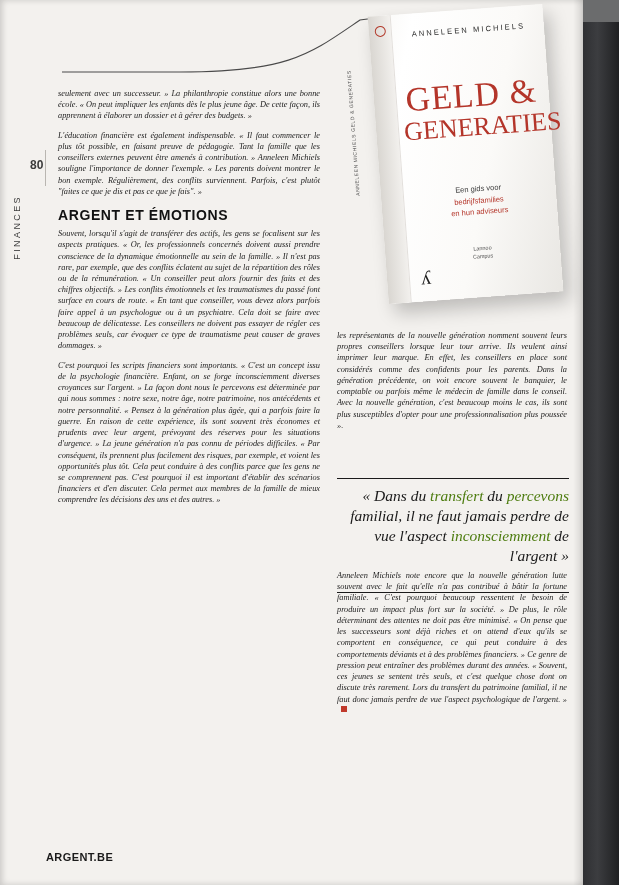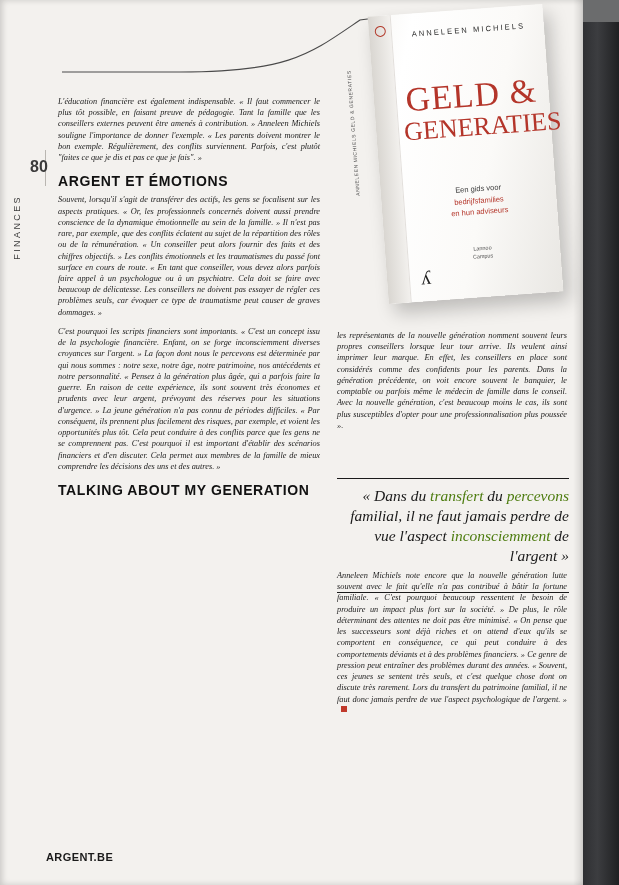--- a/index.html
+++ b/index.html
@@ -31,21 +31,21 @@
   
   .side-label{
     position:absolute;left:12px;top:195px;
     writing-mode:vertical-rl;transform:rotate(180deg);
     font-family:"Liberation Sans", sans-serif;
     font-size:9px;letter-spacing:2.4px;color:#3b3b3b;
   }
   .folio{
     position:absolute;left:30px;top:158px;
     font-family:"Liberation Sans", sans-serif;
-    font-size:16px;color:#3b3b3b;font-weight:600;
+    font-size:12px;color:#3b3b3b;font-weight:600;
   }
   .folio-rule{
     position:absolute;left:45px;top:150px;width:1px;height:36px;background:#b9b6b1;
   }
   
   .topcurve{position:absolute;left:60px;top:14px;width:330px;height:60px;}
   
   .book-wrap{
     position:absolute;left:368px;top:6px;width:205px;height:300px;
   }
@@ -163,25 +163,25 @@
       </div>
       <div class="book-pub">
         <span>Lannoo</span><br>
         <span>Campus</span>
       </div>
       <div class="book-logo">ʎ</div>
     </div>
   </div>
 
   <div class="col col-left">
+    <p class="it">seulement avec un successeur. » La philanthropie constitue alors une bonne école. « On peut impliquer les enfants dès le plus jeune âge. De cette façon, ils apprennent à élaborer un dossier et à gérer des budgets. »</p>
     <p class="it" style="margin-top:8px">L'éducation financière est également indispensable. « Il faut commencer le plus tôt possible, en faisant preuve de pédagogie. Tant la famille que les conseillers externes peuvent être amenés à contribution. » Anneleen Michiels souligne l'importance de donner l'exemple. « Les parents doivent montrer le bon exemple. Régulièrement, des conflits surviennent. Parfois, c'est plutôt "faites ce que je dis et pas ce que je fais". »</p>
     <h2 class="head">ARGENT ET ÉMOTIONS</h2>
     <p class="it">Souvent, lorsqu'il s'agit de transférer des actifs, les gens se focalisent sur les aspects pratiques. « Or, les professionnels concernés doivent aussi prendre conscience de la dynamique émotionnelle au sein de la famille. » Il n'est pas rare, par exemple, que des conflits éclatent au sujet de la répartition des rôles ou de la rémunération. « Un conseiller peut alors fournir des faits et des chiffres objectifs. » Les conflits émotionnels et les traumatismes du passé font surface en cours de route. « En tant que conseiller, vous devez alors parfois faire appel à un psychologue ou à un psychiatre. Cela doit se faire avec beaucoup de délicatesse. Les conseillers ne doivent pas essayer de régler ces problèmes seuls, car évoquer ce type de traumatisme peut causer de graves dommages. »</p>
     <p class="it" style="margin-top:8px">C'est pourquoi les scripts financiers sont importants. « C'est un concept issu de la psychologie financière. Enfant, on se forge inconsciemment diverses croyances sur l'argent. » La façon dont nous le percevons est déterminée par qui nous sommes : notre sexe, notre âge, notre patrimoine, nos antécédents et notre personnalité. « Pensez à la génération plus âgée, qui a parfois faire la guerre. En raison de cette expérience, ils sont souvent très économes et prudents avec leur argent, prévoyant des réserves pour les situations d'urgence. » La jeune génération n'a pas connu de périodes difficiles. « Par conséquent, ils prennent plus facilement des risques, par exemple, et voient les opportunités plus tôt. Cela peut conduire à des conflits parce que les gens ne se comprennent pas. C'est pourquoi il est important d'établir des scénarios financiers et d'en discuter. Cela permet aux membres de la famille de mieux comprendre les décisions des uns et des autres. »</p>
-    <h2 class="head">TALKING ABOUT MY GENERATION</h2>
   </div>
 
   <div class="col col-right">
     <p class="it">les représentants de la nouvelle génération nomment souvent leurs propres conseillers lorsque leur tour arrive. Ils veulent ainsi imprimer leur marque. En effet, les conseillers en place sont considérés comme des confidents pour les parents. Dans la génération précédente, on voit encore souvent le banquier, le comptable ou parfois même le médecin de famille dans le conseil. Avec la nouvelle génération, c'est beaucoup moins le cas, ils sont plus susceptibles d'opter pour une professionnalisation plus poussée ».</p>
   </div>
 
   <div class="pq-rule"></div>
   <div class="pullquote"><span>« Dans du </span><span class="red">transfert</span><span> du </span><span class="red">percevons</span><span> familial, il ne faut jamais perdre de vue l'aspect </span><span class="red">inconsciemment</span><span> de l'argent »</span></div>
   <div class="pq-rule2"></div>
 

